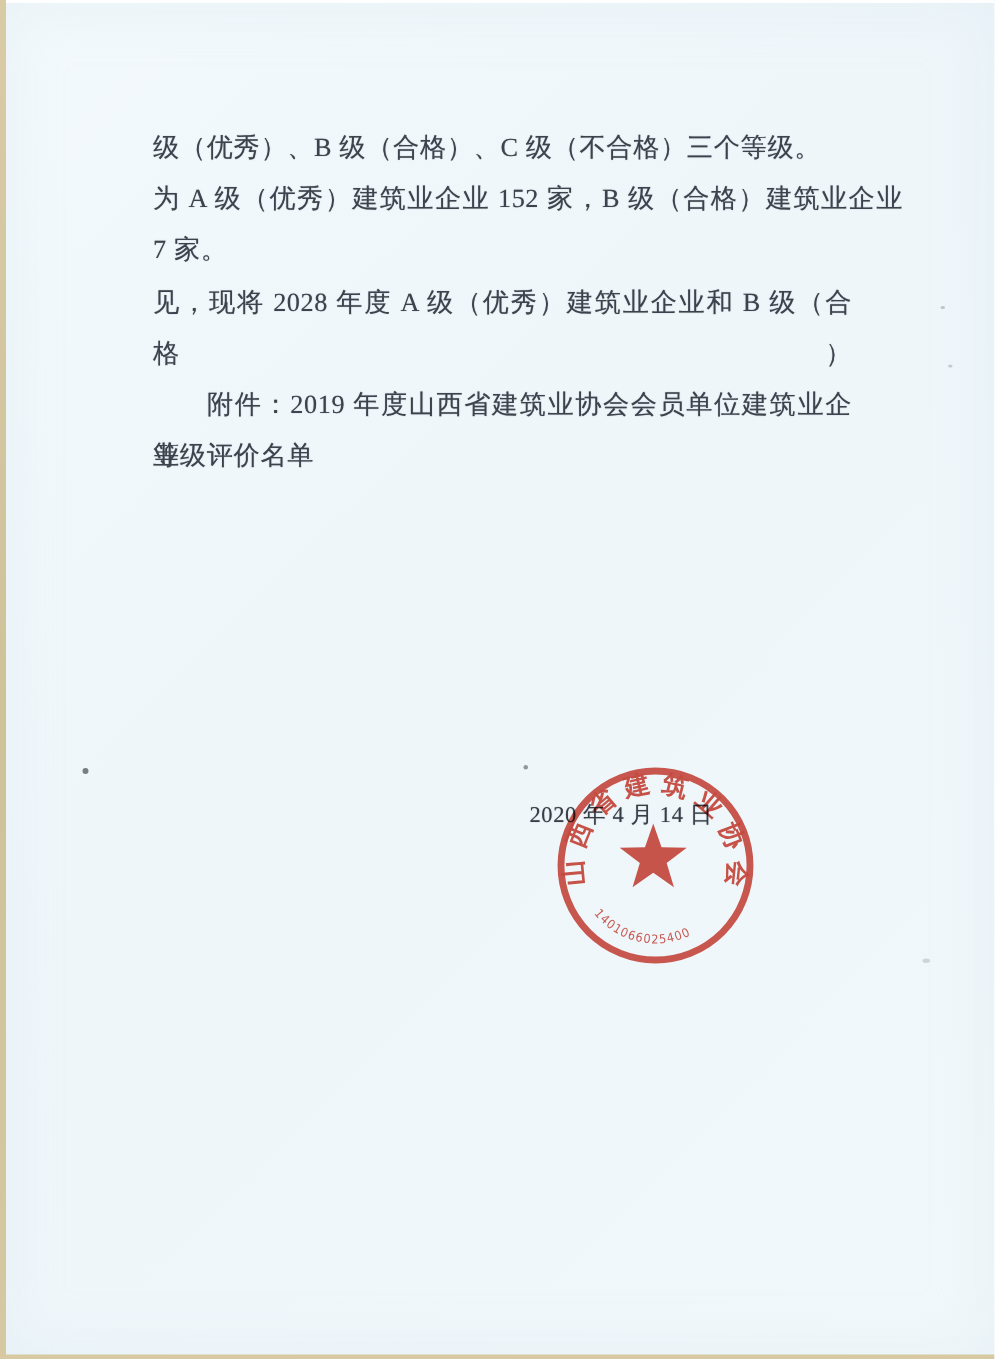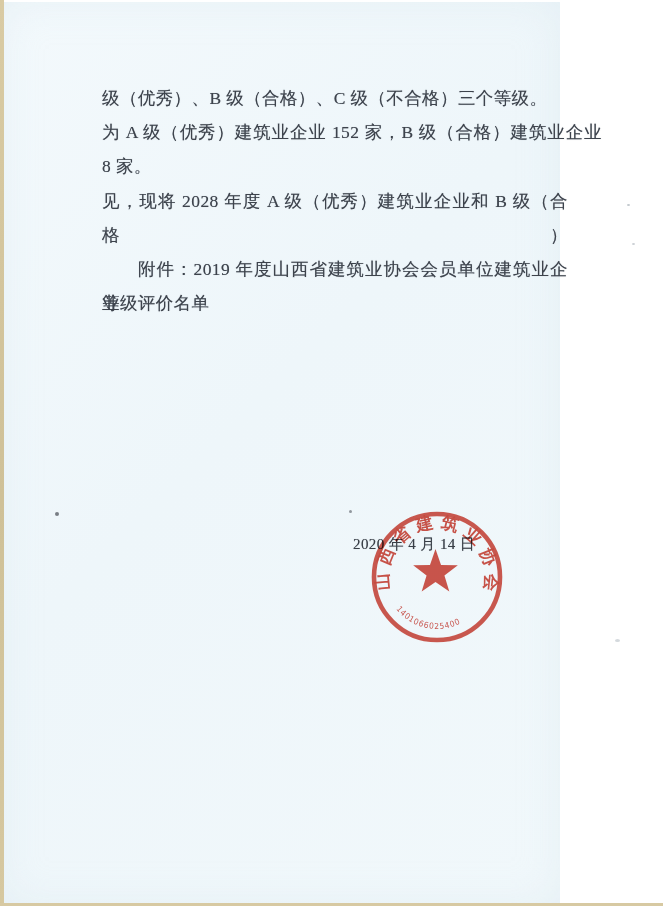--- a/index.html
+++ b/index.html
@@ -4,21 +4,21 @@
 <style>
   html, body { margin: 0; padding: 0; }
   body {
     width: 663px; height: 906px;
     overflow: hidden;
     font-family: "Liberation Serif", "DejaVu Serif", serif;
     background: #ffffff;
   }
   .page {
     position: relative;
-    width: 560px; height: 906px;
+    width: 663px; height: 906px;
     background: linear-gradient(135deg, #f3f9fc 0%, #eef6fa 45%, #f1f8fb 100%);
     box-shadow: inset 0 0 40px rgba(210,225,235,0.35);
   }
   .edge-left {
     position: absolute; left: 0; top: 0; width: 4px; height: 906px;
     background: linear-gradient(180deg, #d9cba4, #cfc198 55%, #d6c8a0);
   }
   .edge-bottom {
     position: absolute; left: 0; bottom: 0; width: 663px; height: 3px;
     background: #d7c9a2;
@@ -62,21 +62,21 @@
 
 <div class="page">
 
   <div class="edge-top"></div>
   <div class="edge-left"></div>
   <div class="edge-bottom"></div>
 
   <div class="content" id="body-lines">
       <div class="line">级（优秀）、B 级（合格）、C 级（不合格）三个等级。</div>
       <div class="line stretch-full">为 A 级（优秀）建筑业企业 152 家，B 级（合格）建筑业企业</div>
-      <div class="line">8 家。</div>
+      <div class="line">7 家。</div>
       <div class="line stretch-narrow">见，现将 2028 年度 A 级（优秀）建筑业企业和 B 级（合格）</div>
       <div class="line"></div>
       <div class="line indent stretch-narrow">附件：2019 年度山西省建筑业协会会员单位建筑业企业</div>
       <div class="line">等级评价名单</div>
     </div>
 
   <div class="date-line">2020 年 4 月 14 日</div>
 
   <svg class="seal" viewBox="0 0 141 141" xmlns="http://www.w3.org/2000/svg">
     <defs>

